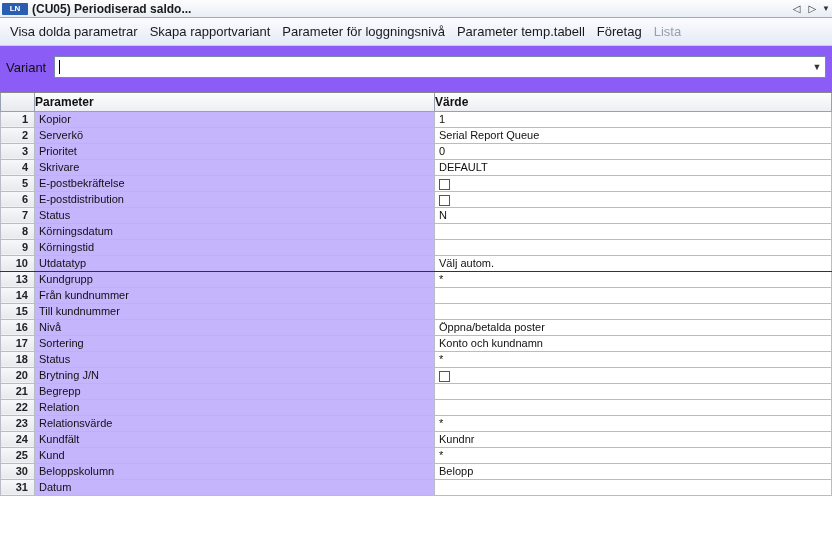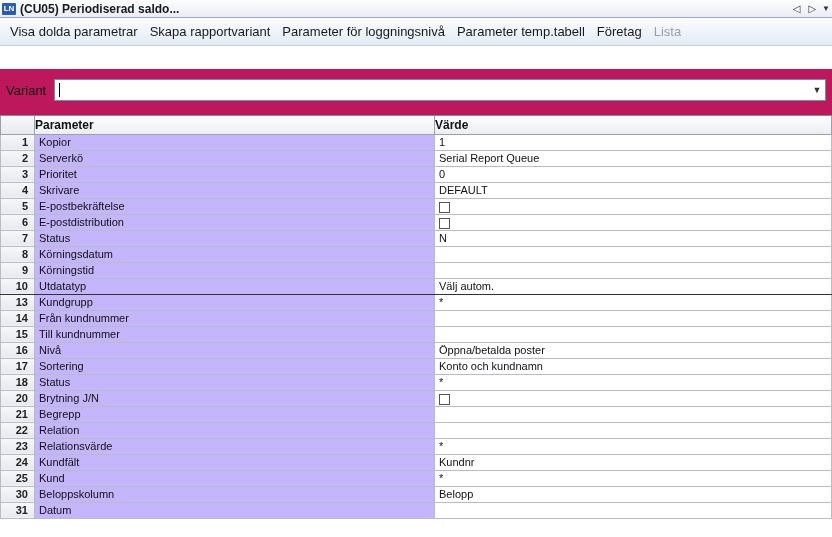--- a/index.html
+++ b/index.html
@@ -15,21 +15,21 @@
     display: flex;
     align-items: center;
     justify-content: space-between;
     background: linear-gradient(#fdfdfe, #e8edf5);
     border-bottom: 1px solid #9aa9c5;
     height: 18px;
     padding: 0 2px;
   }
   .titlebar-left { display: flex; align-items: center; gap: 4px; }
   .app-icon {
-    width: 14px; height: 12px;
+    width: 26px; height: 12px;
     background: #2a5db0;
     color: #fff;
     font-size: 8px;
     line-height: 12px;
     text-align: center;
     font-weight: bold;
     border-radius: 1px;
   }
   .title-text { font-weight: bold; color: #1a1a1a; font-size: 12px; }
   .titlebar-right { display: flex; gap: 4px; align-items: center; }
@@ -47,22 +47,21 @@
     color: #1a1a1a;
   }
   .menubar .menu-item { cursor: pointer; }
   .menubar .menu-disabled { color: #9aa0aa; cursor: default; text-align: right; }
 
   .variant-row {
     display: flex;
     align-items: center;
     gap: 8px;
     padding: 10px 6px 14px 6px;
-    background: #be185d;
-    margin-top: 23px;
+    background: #8b5cf6;
   }
   .variant-label { font-size: 13px; color: #111; }
   .variant-input-wrap {
     flex: 1;
     display: flex;
     align-items: center;
     border: 1px solid #7a8aa8;
     height: 22px;
     background: #fff;
     position: relative;

